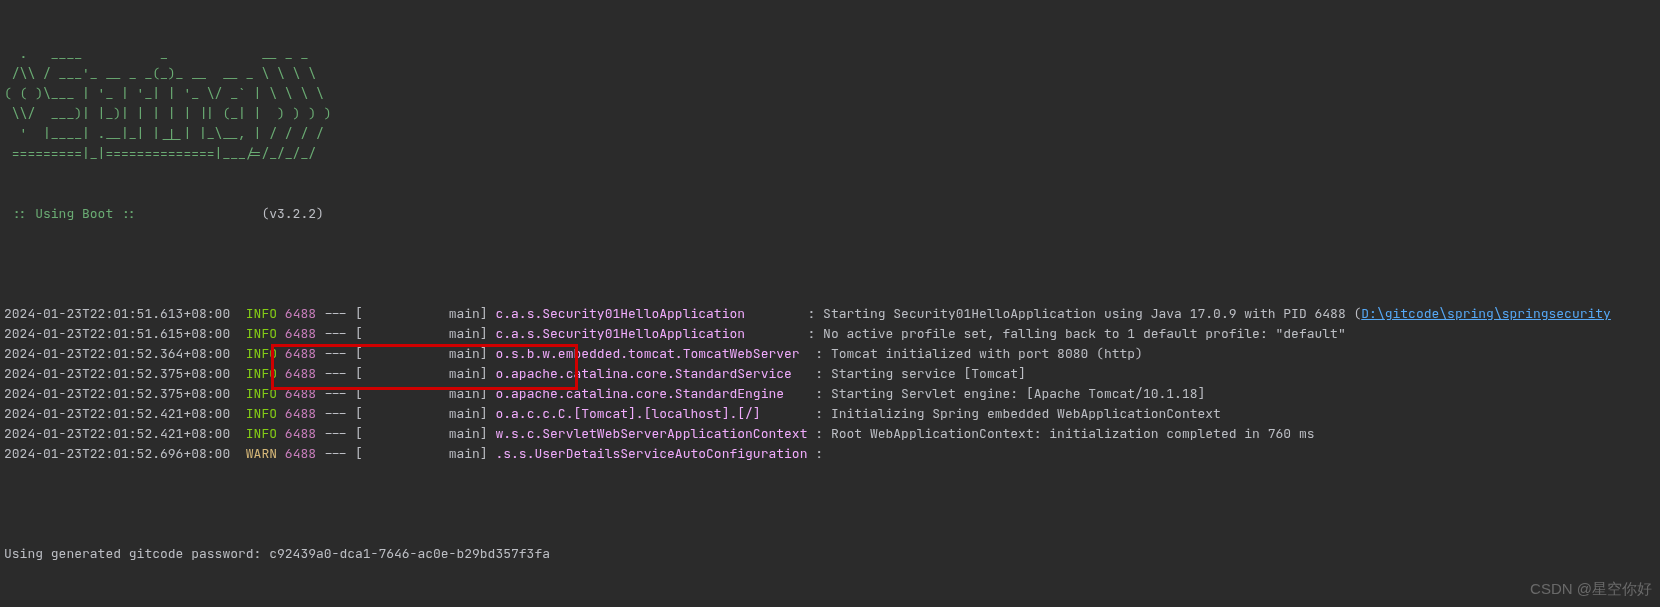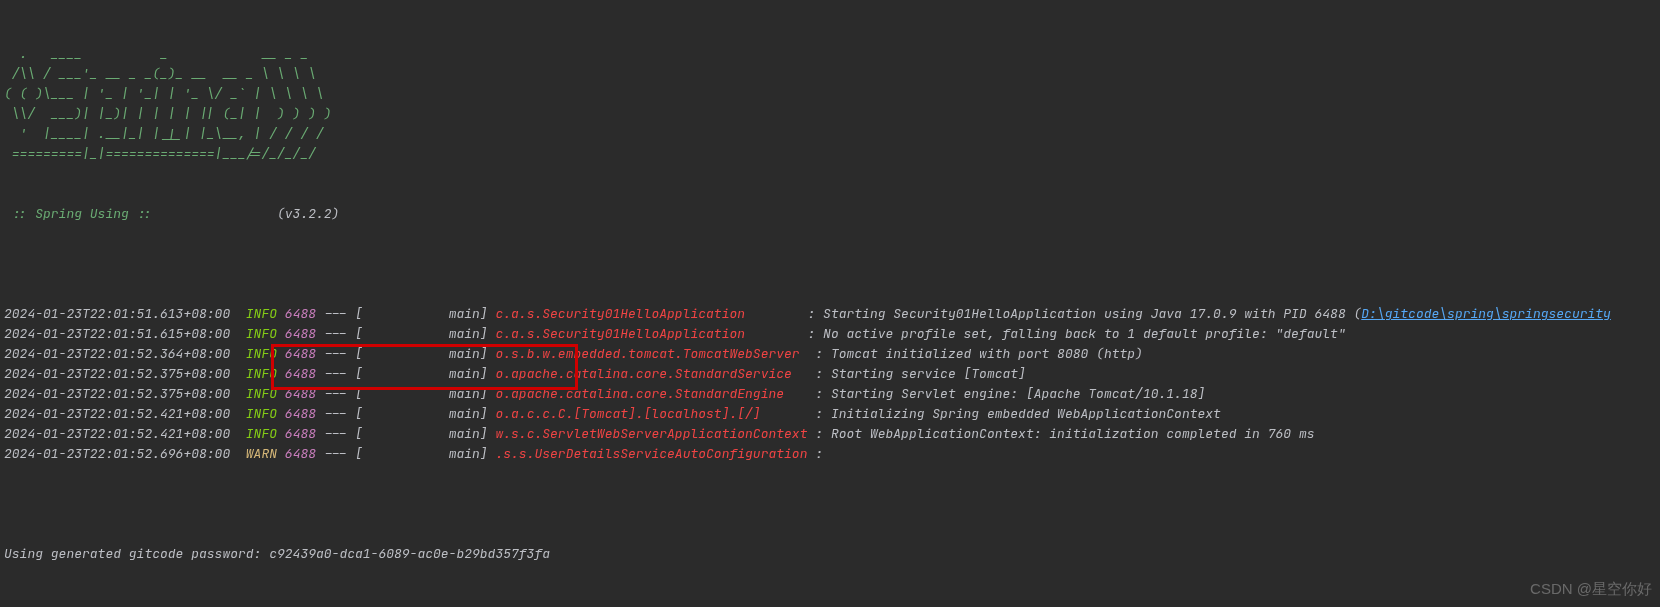--- a/index.html
+++ b/index.html
@@ -13,47 +13,47 @@
     overflow:hidden;
   }
   .console { padding:4px 4px 0 4px; white-space:pre; }
   .banner { color:#6aab73; }
   .ts { color:#bcbec4;margin-top:38px; }
   .lvl-info { color:#84cc16; }
   .lvl-warn { color:#d5b778;text-align:center; }
   .pid { color:#c77dbb;margin-top:13px; }
   .dash { color:#bcbec4; }
   .thread { color:#bcbec4; }
-  .logger { color:#ef4444;margin-top:16px; }
+  .logger { color:#f0abfc;margin-top:16px; }
   .msg { color:#bcbec4;text-align:center; }
   .link { color:#56a8f5; text-decoration:underline; }
-  .row { display:block;font-style:italic; }
+  .row { display:block; }
   .highlight-box {
     position:absolute;
     border:3px solid #d00000;
     pointer-events:none;
   }
   .watermark {
     position:absolute;
     right:8px; bottom:8px;
     color:rgba(220,220,220,0.35);
     font-family:sans-serif;
     font-size:15px;
   }
 </style>
 </head>
 <body>
 
 <div class="console">
   <div id="banner-block"><div class="row banner">  .   ____          _            __ _ _</div><div class="row banner"> /\\ / ___'_ __ _ _(_)_ __  __ _ \ \ \ \</div><div class="row banner">( ( )\___ | '_ | '_| | '_ \/ _` | \ \ \ \</div><div class="row banner"> \\/  ___)| |_)| | | | | || (_| |  ) ) ) )</div><div class="row banner">  '  |____| .__|_| |_|_| |_\__, | / / / /</div><div class="row banner"> =========|_|==============|___/=/_/_/_/</div></div>
-  <div class="row"><span class="banner"> :: Spring Using ::</span><span>                </span><span class="ts">(v3.2.2)</span></div>
+  <div class="row"><span class="banner"> :: Using Boot ::</span><span>                </span><span class="ts">(v3.2.2)</span></div>
   <div class="row"></div>
   <div id="rows1"><div class="row"><span class="ts">2024-01-23T22:01:51.613+08:00</span>  <span class="lvl-info">INFO</span> <span class="pid">6488</span><span class="dash"> --- </span><span class="thread">[           main]</span> <span class="logger">c.a.s.Security01HelloApplication       </span><span class="dash"> : </span><span class="msg">Starting Security01HelloApplication using Java 17.0.9 with PID 6488 (</span><span class="link">D:\gitcode\spring\springsecurity</span></div><div class="row"><span class="ts">2024-01-23T22:01:51.615+08:00</span>  <span class="lvl-info">INFO</span> <span class="pid">6488</span><span class="dash"> --- </span><span class="thread">[           main]</span> <span class="logger">c.a.s.Security01HelloApplication       </span><span class="dash"> : </span><span class="msg">No active profile set, falling back to 1 default profile: "default"</span></div><div class="row"><span class="ts">2024-01-23T22:01:52.364+08:00</span>  <span class="lvl-info">INFO</span> <span class="pid">6488</span><span class="dash"> --- </span><span class="thread">[           main]</span> <span class="logger">o.s.b.w.embedded.tomcat.TomcatWebServer </span><span class="dash"> : </span><span class="msg">Tomcat initialized with port 8080 (http)</span></div><div class="row"><span class="ts">2024-01-23T22:01:52.375+08:00</span>  <span class="lvl-info">INFO</span> <span class="pid">6488</span><span class="dash"> --- </span><span class="thread">[           main]</span> <span class="logger">o.apache.catalina.core.StandardService  </span><span class="dash"> : </span><span class="msg">Starting service [Tomcat]</span></div><div class="row"><span class="ts">2024-01-23T22:01:52.375+08:00</span>  <span class="lvl-info">INFO</span> <span class="pid">6488</span><span class="dash"> --- </span><span class="thread">[           main]</span> <span class="logger">o.apache.catalina.core.StandardEngine   </span><span class="dash"> : </span><span class="msg">Starting Servlet engine: [Apache Tomcat/10.1.18]</span></div><div class="row"><span class="ts">2024-01-23T22:01:52.421+08:00</span>  <span class="lvl-info">INFO</span> <span class="pid">6488</span><span class="dash"> --- </span><span class="thread">[           main]</span> <span class="logger">o.a.c.c.C.[Tomcat].[localhost].[/]      </span><span class="dash"> : </span><span class="msg">Initializing Spring embedded WebApplicationContext</span></div><div class="row"><span class="ts">2024-01-23T22:01:52.421+08:00</span>  <span class="lvl-info">INFO</span> <span class="pid">6488</span><span class="dash"> --- </span><span class="thread">[           main]</span> <span class="logger">w.s.c.ServletWebServerApplicationContext</span><span class="dash"> : </span><span class="msg">Root WebApplicationContext: initialization completed in 760 ms</span></div><div class="row"><span class="ts">2024-01-23T22:01:52.696+08:00</span>  <span class="lvl-warn">WARN</span> <span class="pid">6488</span><span class="dash"> --- </span><span class="thread">[           main]</span> <span class="logger">.s.s.UserDetailsServiceAutoConfiguration</span><span class="dash"> : </span><span class="msg"></span></div></div>
   <div class="row"></div>
-  <div class="row"><span class="msg">Using generated gitcode password: </span><span class="msg">c92439a0-dca1-6089-ac0e-b29bd357f3fa</span></div>
+  <div class="row"><span class="msg">Using generated gitcode password: </span><span class="msg">c92439a0-dca1-7646-ac0e-b29bd357f3fa</span></div>
   <div class="row"></div>
   
   <div class="row"></div>
   
 </div>
 
 <div class="highlight-box" style="left:271px;top:344px;width:307px;height:46px;"></div>
 
 <div class="watermark">CSDN @星空你好</div>
 

